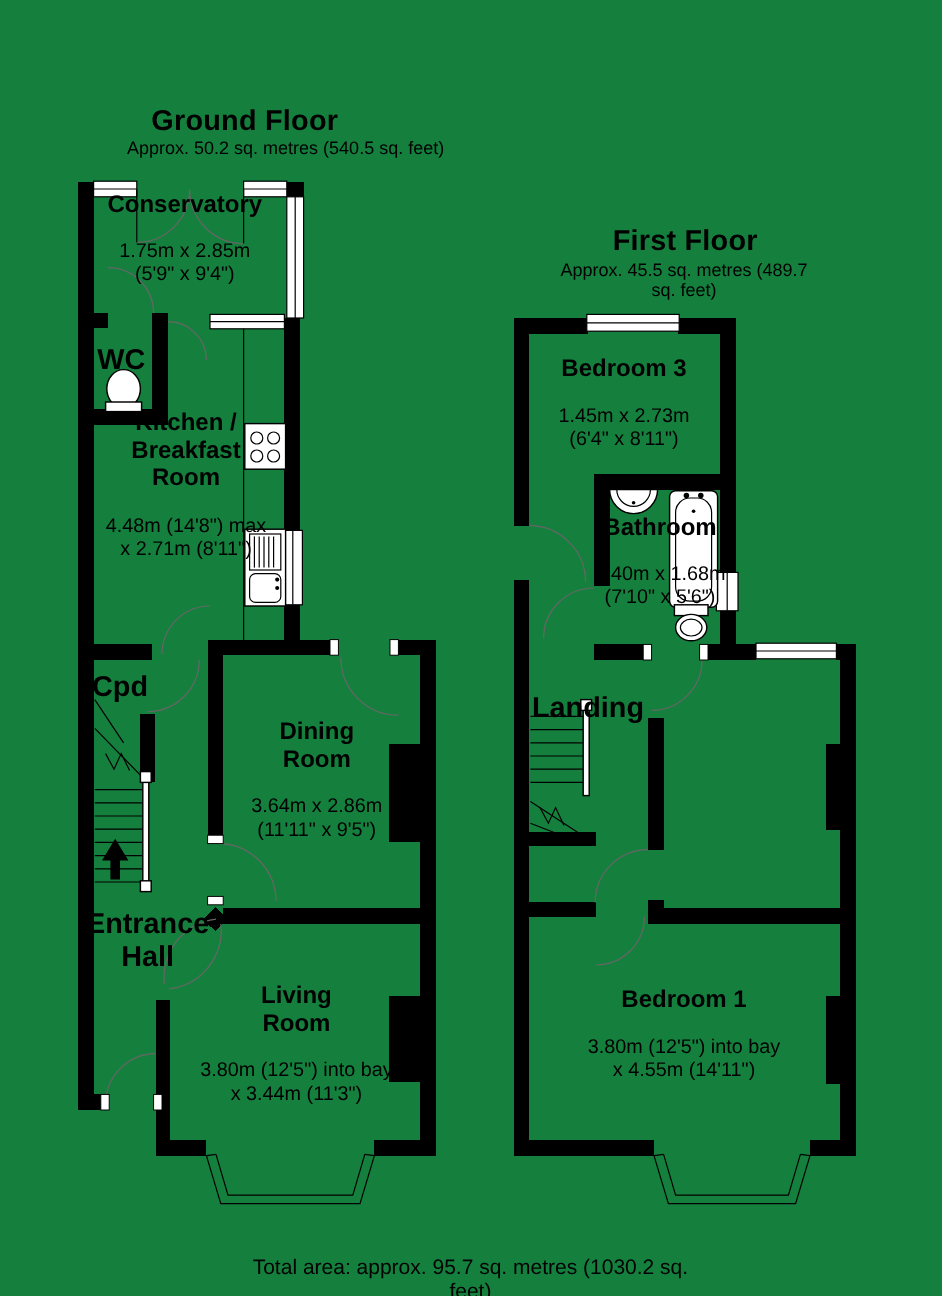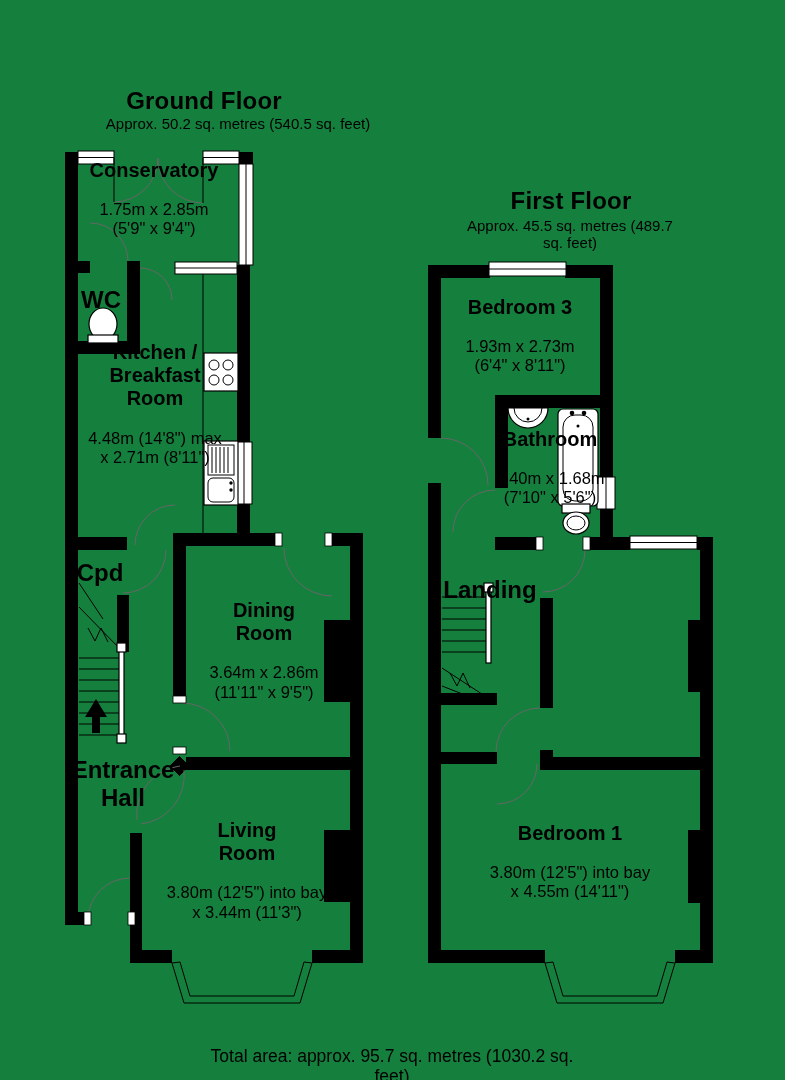--- a/index.html
+++ b/index.html
@@ -320,21 +320,21 @@
 Room</div>
     <div class="room-dims">3.80m (12'5") into bay
 x 3.44m (11'3")</div>
   </div>
 
   <div class="lbl floor-title" style="left:571px;top:201px;">First Floor</div>
   <div class="lbl floor-sub" style="left:570px;top:234px;">Approx. 45.5 sq. metres (489.7 sq. feet)</div>
 
   <div class="lbl" style="left:520px;top:336px;">
     <div class="room-name">Bedroom 3</div>
-    <div class="room-dims">1.93m x 2.73m
+    <div class="room-dims">1.45m x 2.73m
 (6'4" x 8'11")</div>
   </div>
 
   <div class="lbl" style="left:550px;top:468px;">
     <div class="room-name">Bathroom</div>
     <div class="room-dims">2.40m x 1.68m
 (7'10" x 5'6")</div>
   </div>
 
   <div class="lbl small-room" style="left:490px;top:590px;">Landing</div>

